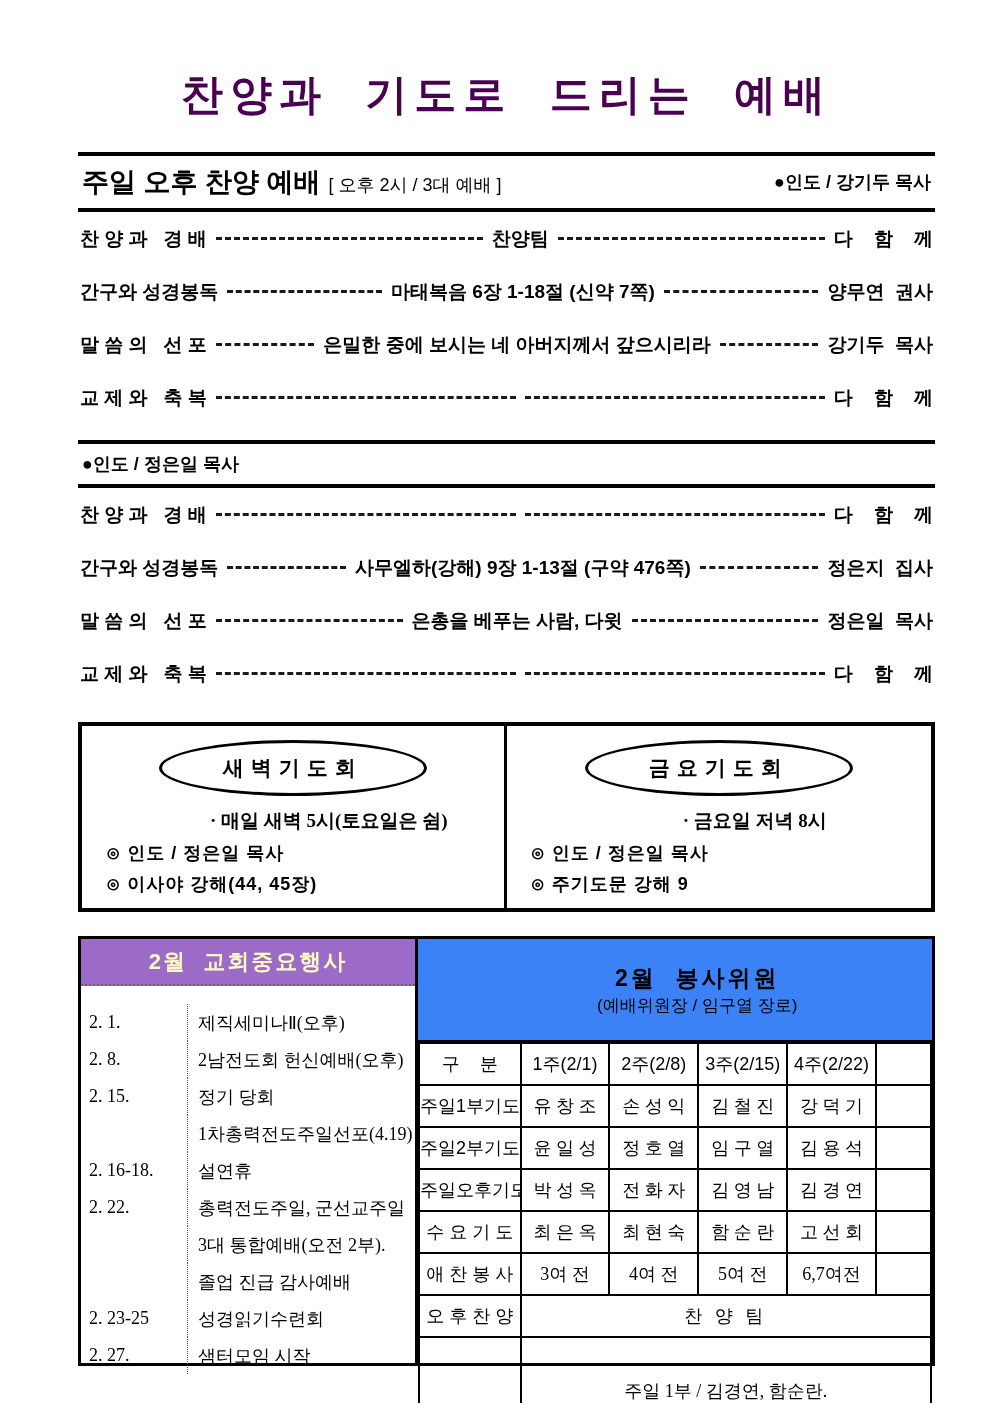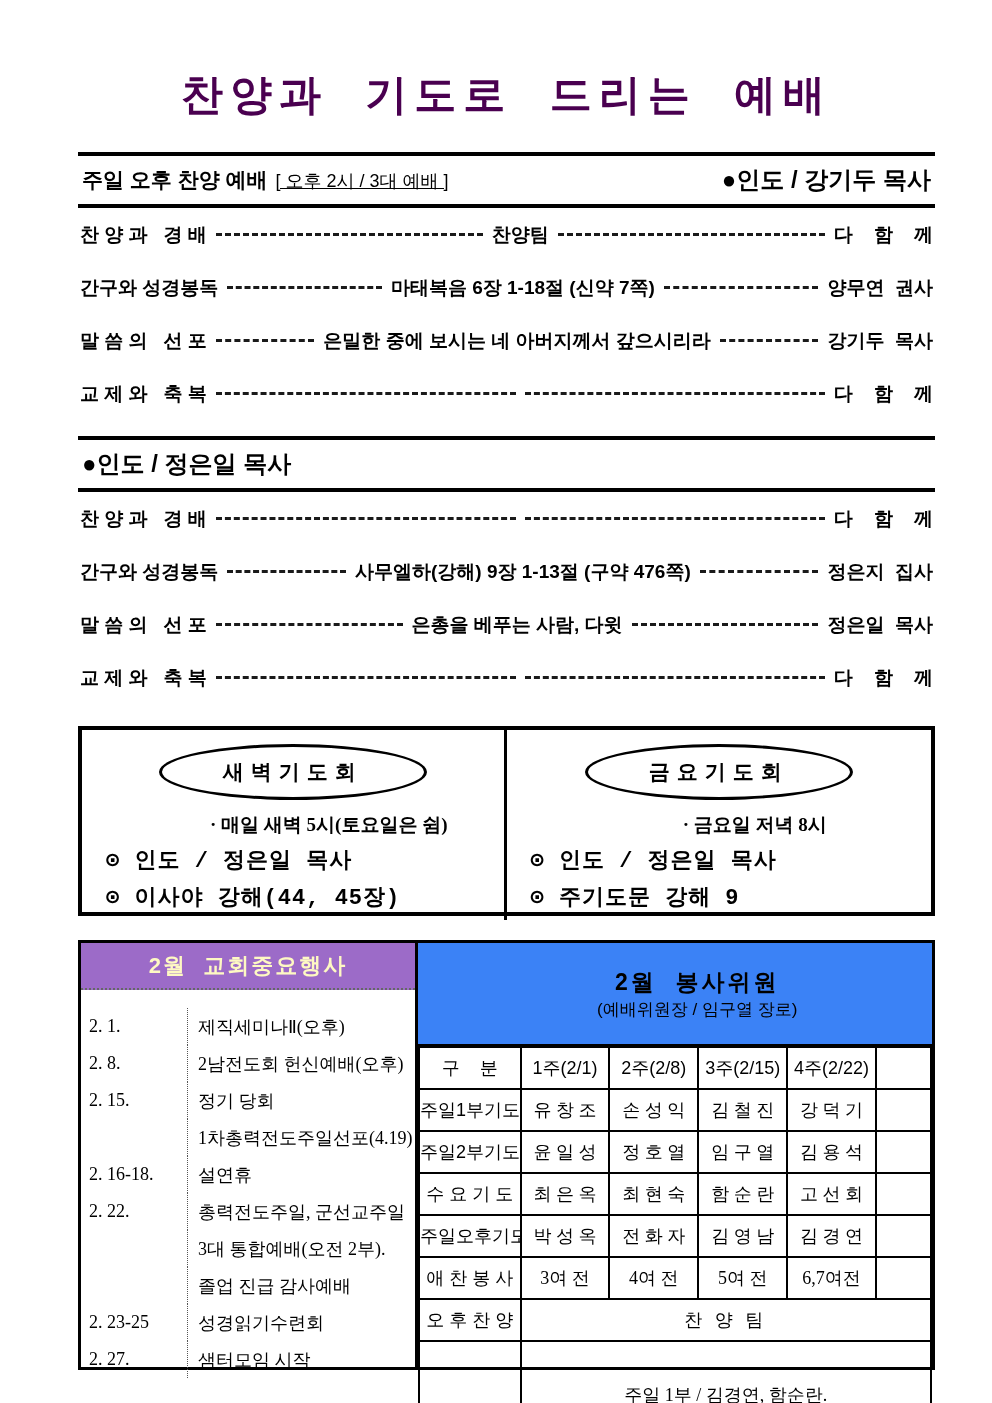--- a/index.html
+++ b/index.html
@@ -17,23 +17,23 @@
     line-height:62px; white-space:pre;
   }
 
   
   .sec-header {
     display:flex; justify-content:space-between; align-items:center;
     border-top:4px solid #000; border-bottom:4px solid #000;
     padding:8px 4px; margin-top:26px;
   }
   .sec-header.second { margin-top:16px; }
-  .sec-name  { font-weight:bold; font-size:21px; white-space:pre;margin-top:44px; }
-  .sec-detail{ font-size:18px; margin-left:8px; white-space:pre;text-decoration:underline; }
-  .sec-leader{ font-weight:bold; font-size:24px; white-space:pre; }
+  .sec-name  { font-weight:bold; font-size:27px; white-space:pre;margin-top:44px; }
+  .sec-detail{ font-size:18px; margin-left:8px; white-space:pre; }
+  .sec-leader{ font-weight:bold; font-size:18px; white-space:pre; }
 
   
   .wlist { padding:0 2px; }
   .wline {
     display:flex; align-items:center; height:53px;
     font-weight:bold; font-size:19px; white-space:pre;
   }
   .dash { flex:1 1 auto; border-top:3px dashed #1a1a1a; height:0; margin:0 9px; min-width:12px; }
   .wl-center:empty + .dash { margin-left:0; }
 
@@ -48,21 +48,21 @@
     width:262px; height:50px; border:3px solid #000; border-radius:50%;
     margin:2px auto 12px; display:flex; align-items:center; justify-content:center;
     font-weight:bold; font-size:21px; letter-spacing:7px;
     font-family:"Liberation Serif", serif; white-space:pre;
   }
   .ptime {
     text-align:center; padding-left:72px; font-size:19px; font-weight:600;
     font-family:"Liberation Serif", serif; margin-bottom:6px; white-space:pre;
   }
   .pitem {
-    font-size:22px; font-weight:600; font-family:Liberation Mono, monospace;
+    font-size:18px; font-weight:600; font-family:Liberation Sans, sans-serif;
     margin-top:7px; letter-spacing:1px; white-space:pre;
   }
 
   
   .bottom { display:flex; margin-top:24px; border:3px solid #000; height:424px; }
 
   .events { width:337px; border-right:3px solid #000; display:flex; flex-direction:column; box-sizing:border-box; }
   .ev-header {
     background:#9C6BC8; color:#fef9c3; font-weight:bold; font-size:22px;
     text-align:center; padding:8px 0 7px; letter-spacing:2px;
@@ -277,33 +277,33 @@
           </tr>
           <tr>
             <td class="rowlabel">주일2부기도</td>
             <td class="namecell">윤 일 성</td>
             <td class="namecell">정 호 열</td>
             <td class="namecell">임 구 열</td>
             <td class="namecell">김 용 석</td>
             <td class="namecell"></td>
           </tr>
           <tr>
+            <td class="rowlabel">주일오후기도</td>
+            <td class="namecell">박 성 옥</td>
+            <td class="namecell">전 화 자</td>
+            <td class="namecell">김 영 남</td>
+            <td class="namecell">김 경 연</td>
+            <td class="namecell"></td>
+          </tr>
+          <tr>
             <td class="rowlabel">수 요 기 도</td>
             <td class="namecell">최 은 옥</td>
             <td class="namecell">최 현 숙</td>
             <td class="namecell">함 순 란</td>
             <td class="namecell">고 선 회</td>
-            <td class="namecell"></td>
-          </tr>
-          <tr>
-            <td class="rowlabel">주일오후기도</td>
-            <td class="namecell">박 성 옥</td>
-            <td class="namecell">전 화 자</td>
-            <td class="namecell">김 영 남</td>
-            <td class="namecell">김 경 연</td>
             <td class="namecell"></td>
           </tr>
           <tr>
             <td class="rowlabel">애 찬 봉 사</td>
             <td class="namecell">3여 전</td>
             <td class="namecell">4여 전</td>
             <td class="namecell">5여 전</td>
             <td class="namecell">6,7여전</td>
             <td class="namecell"></td>
           </tr>

